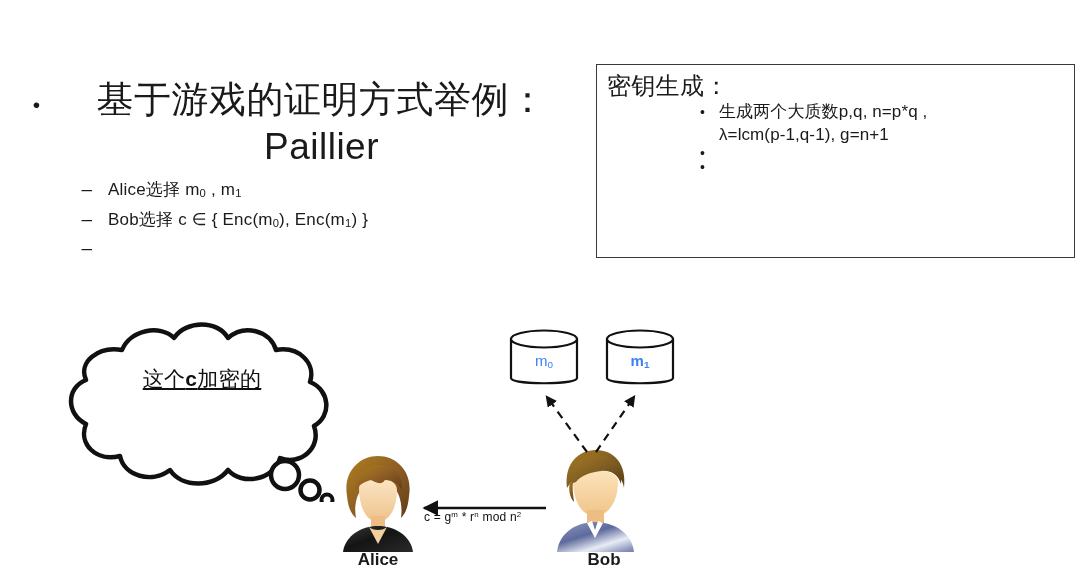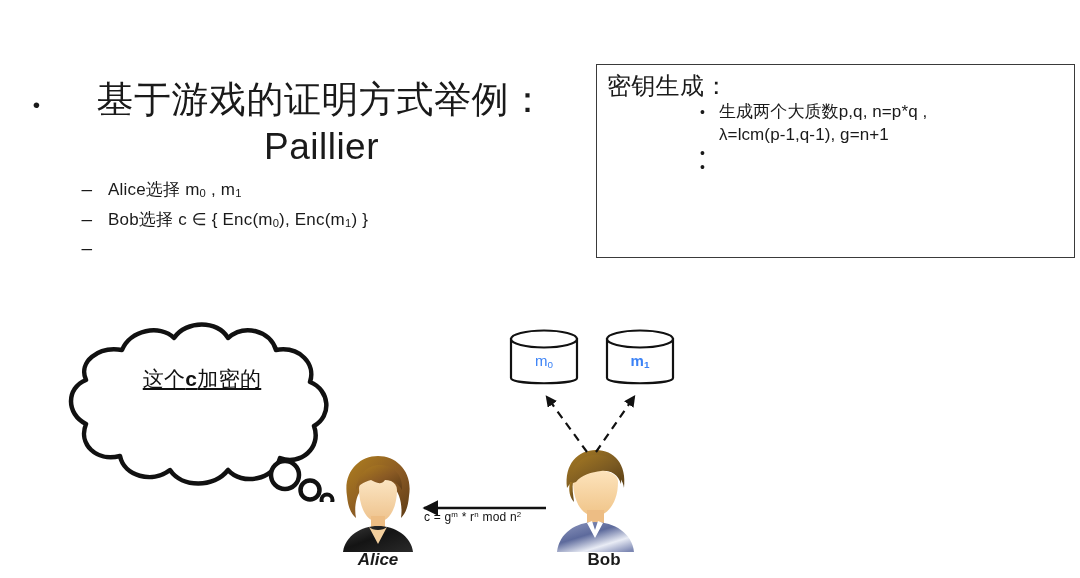--- a/index.html
+++ b/index.html
@@ -146,21 +146,21 @@
   #alice-avatar { left: 331px; top: 452px; width: 95px; height: 100px; }
   #bob-avatar   { left: 548px; top: 444px; width: 95px; height: 108px; }
   .avatar-name {
     position: absolute;
     width: 140px;
     text-align: center;
     font-size: 17px;
     font-weight: bold;
     color: #1a1a1a;
   }
-  #alice-name { left: 308px; top: 550px; font-style: italic; }
+  #alice-name { left: 308px; top: 550px; }
   #bob-name   { left: 534px; top: 550px; }
 
   
   #arrow-label {
     position: absolute;
     left: 424px;
     top: 478px;
     font-size: 12px;
     letter-spacing: .2px;
     color: #111;

